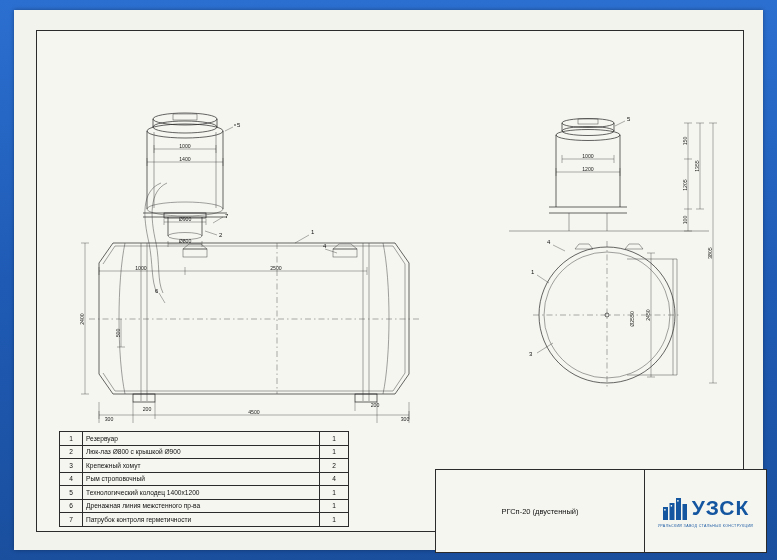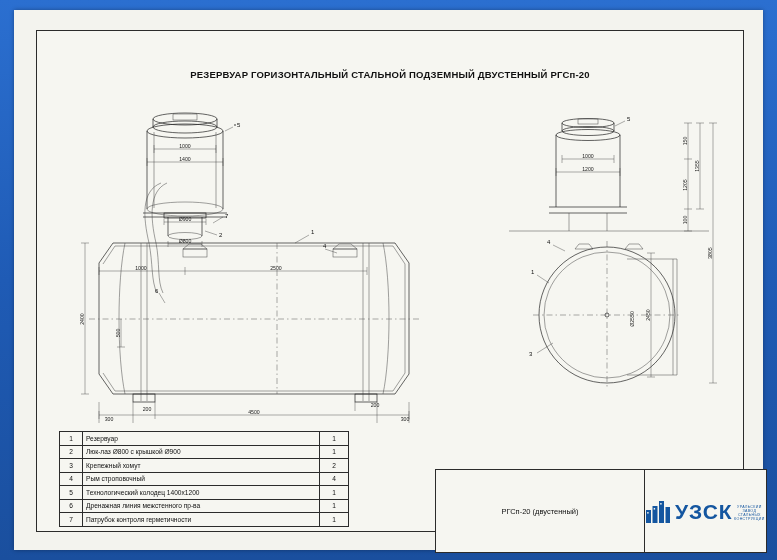--- a/index.html
+++ b/index.html
@@ -108,23 +108,23 @@
     justify-content: center;
     font-size: 7.5px;
     color: #111;
   }
   .tb-row + .tb-row { border-top: 1px solid #2b2b2b; }
   .tb-right {
     position: absolute;
     right: 0; top: 0;
     width: 121px; height: 82px;
     display: flex;
-    flex-direction: row;
+    flex-direction: column;
     align-items: center;
-    justify-content: flex-start;
+    justify-content: center;
   }
   .logo-wrap { display: flex; align-items: center; gap: 4px; }
   .logo-mark { width: 26px; height: 26px; }
   .logo-text {
     font-size: 21px;
     font-weight: bold;
     color: #1456a0;
     letter-spacing: 1px;
     line-height: 1;
   }
@@ -136,21 +136,20 @@
     text-align: center;
   }
 </style>
 </head>
 <body>
 
 <div id="root">
   <div class="sheet">
     <div class="frame">
 
-      <div class="title">РЕЗЕРВУАР ГОРИЗОНТАЛЬНЫЙ СТАЛЬНОЙ ПОДЗЕМНЫЙ ДВУСТЕННЫЙ РГСп-20</div>
 
       <svg class="draw" viewBox="0 0 706 500">
 
         <g>
 
           <ellipse cx="148" cy="88" rx="32" ry="6" class="ln"></ellipse>
           <line x1="116" y1="88" x2="116" y2="96" class="ln"></line>
           <line x1="180" y1="88" x2="180" y2="96" class="ln"></line>
           <ellipse cx="148" cy="96" rx="32" ry="6" class="ln"></ellipse>
 

